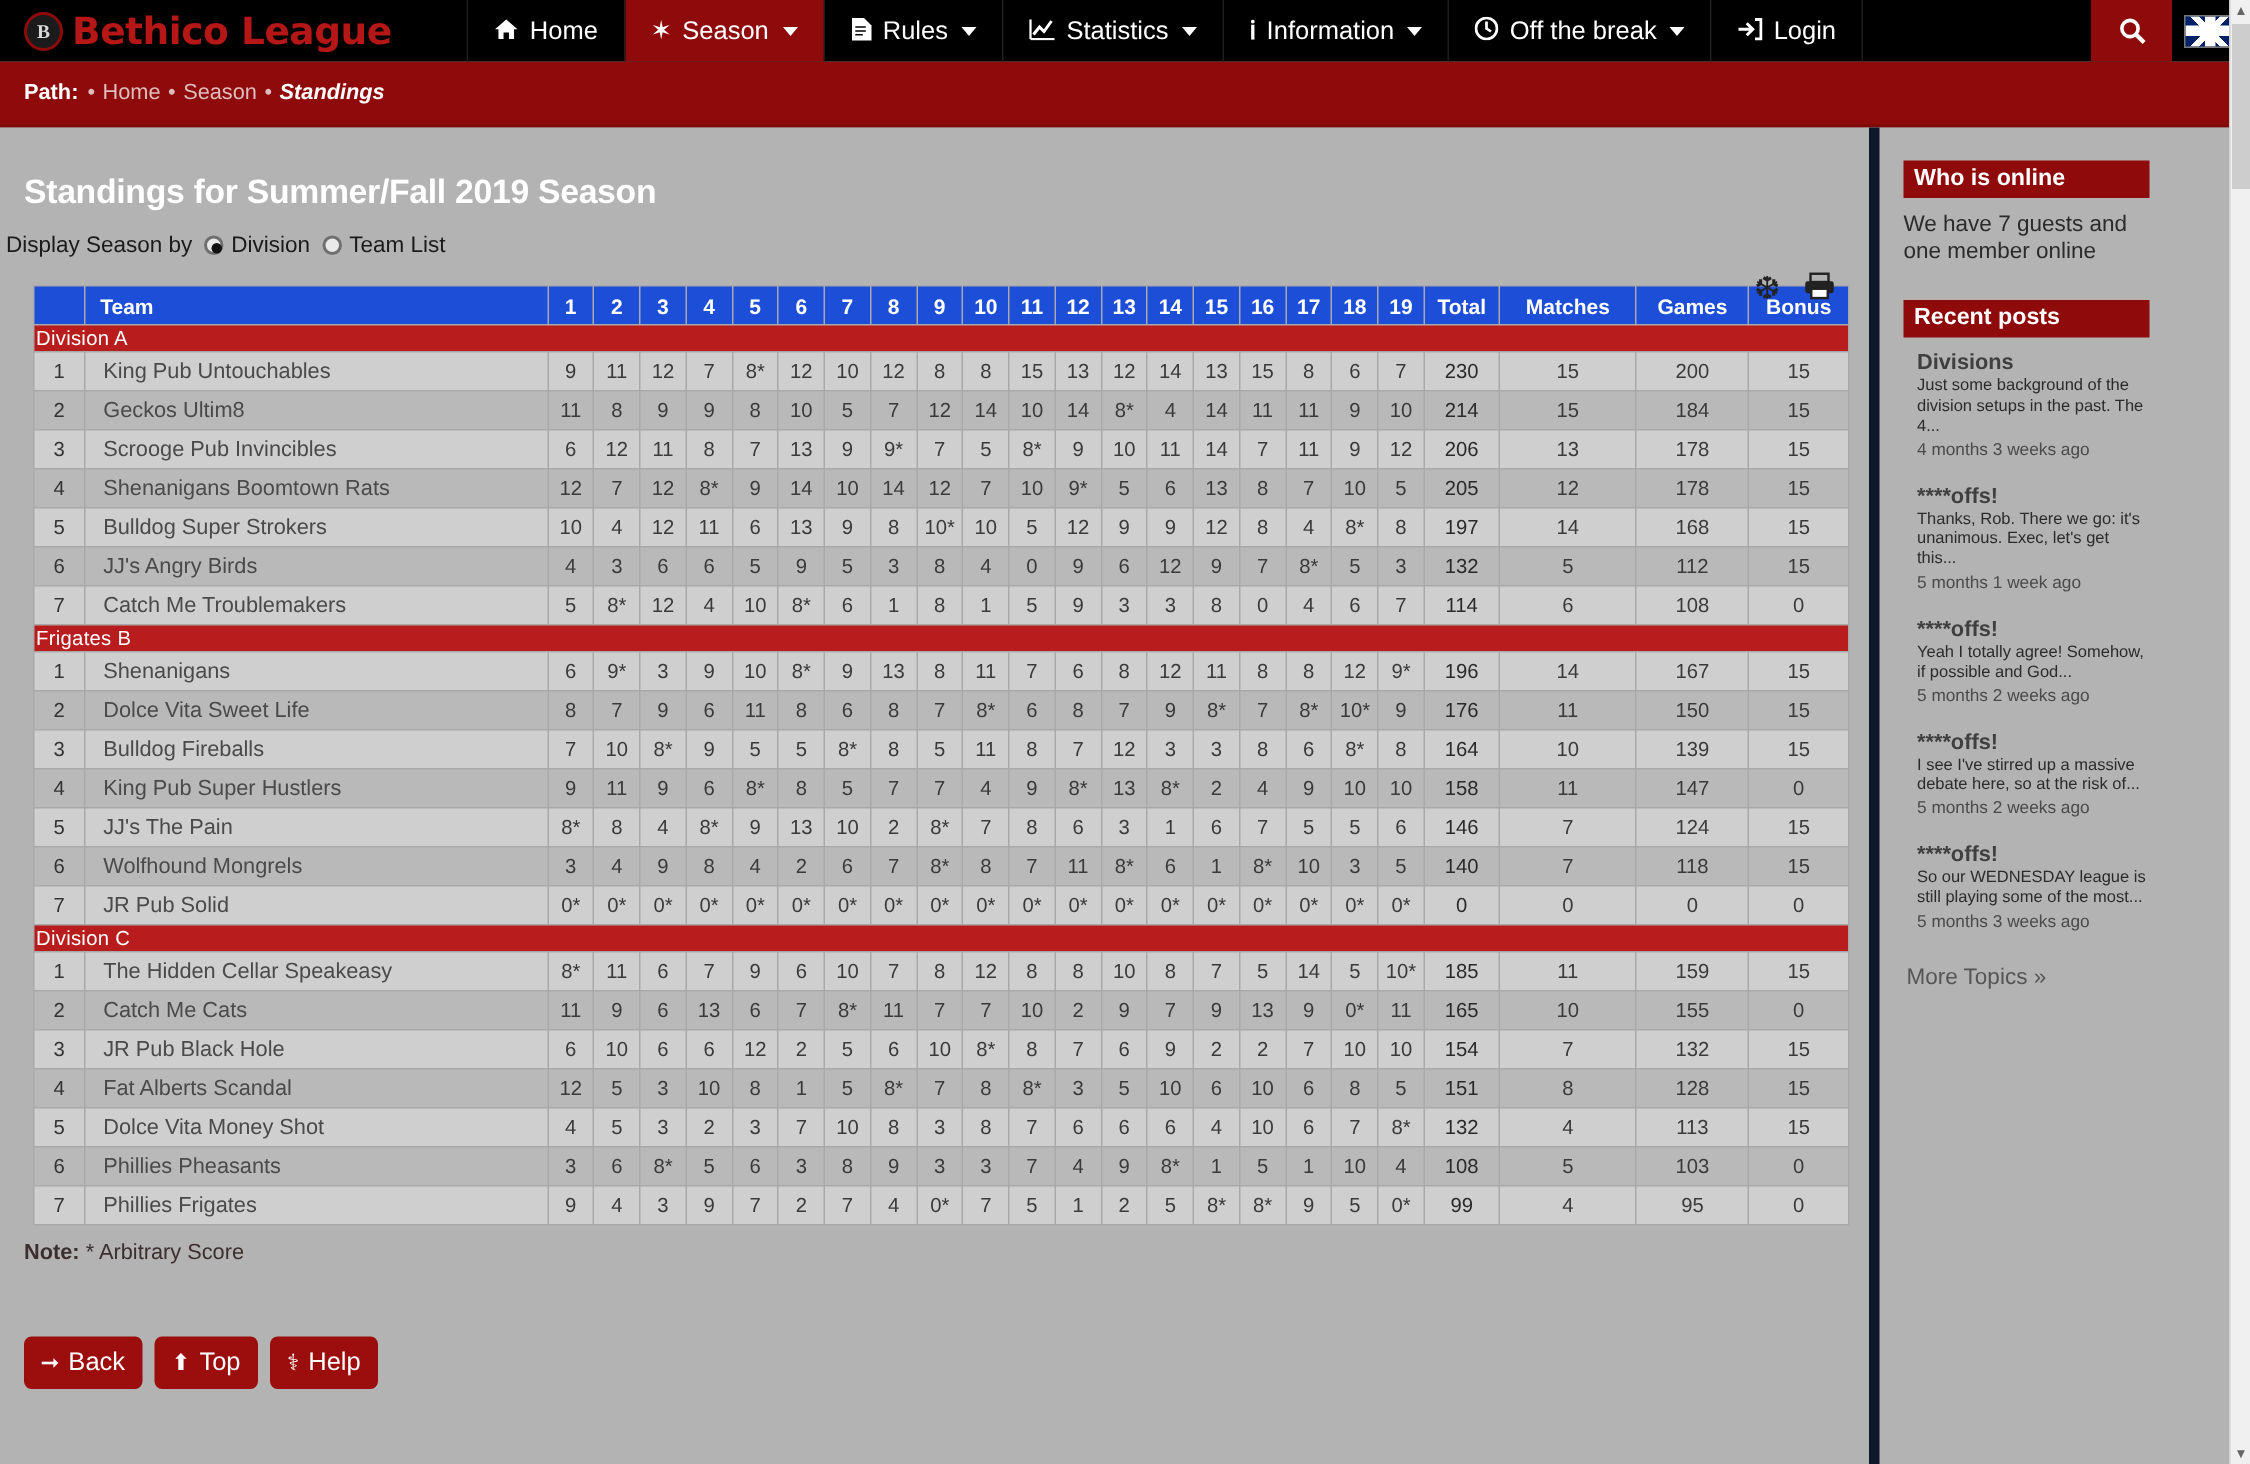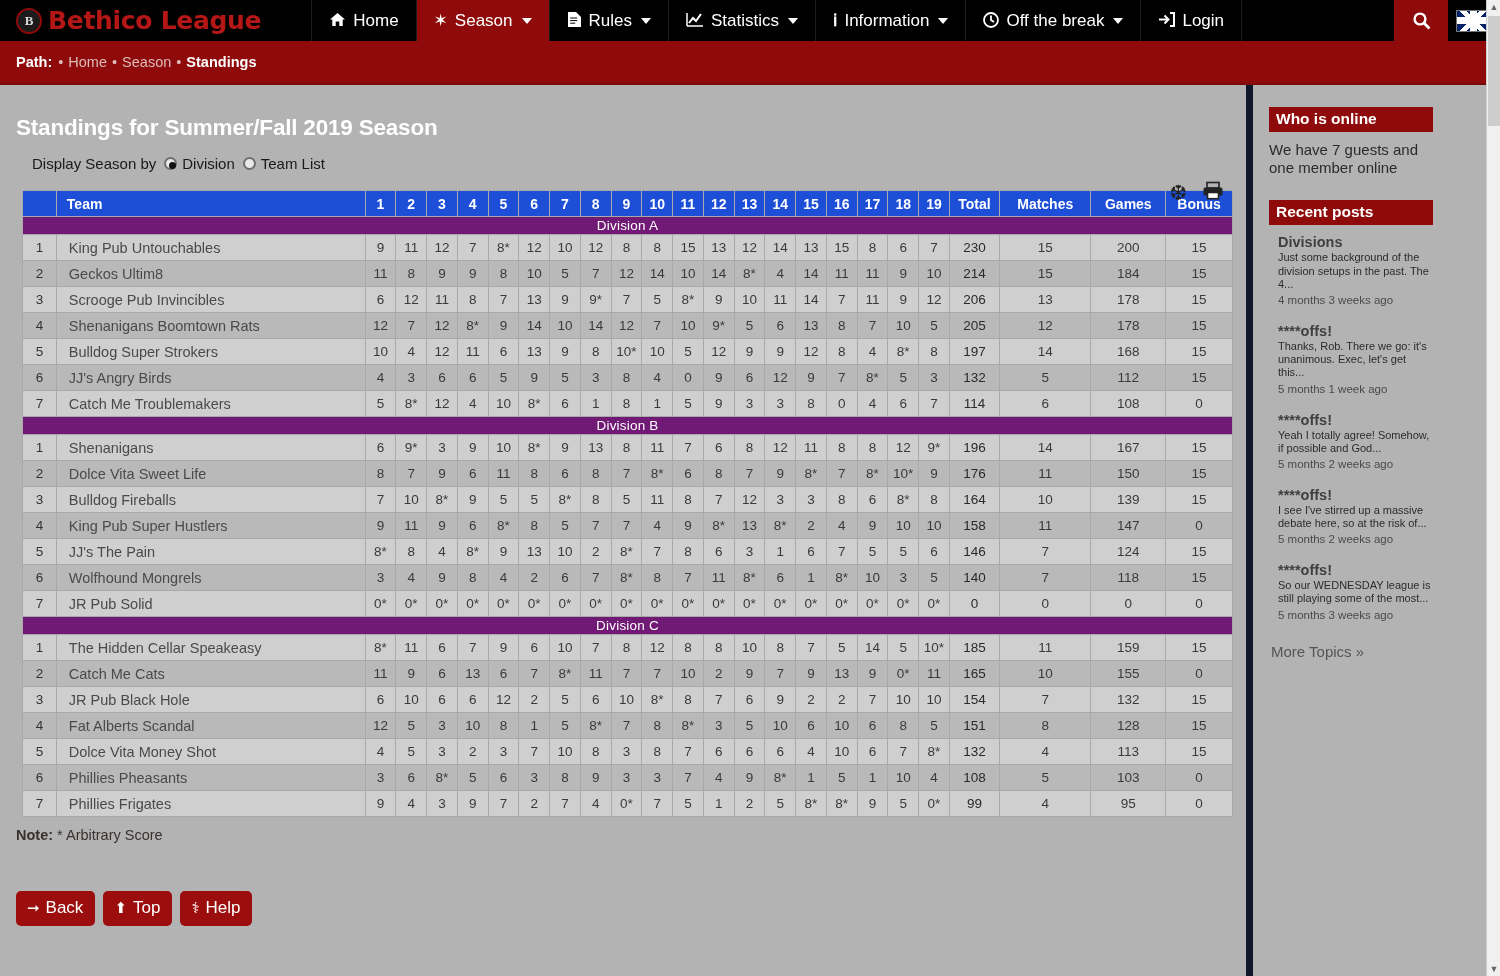--- a/index.html
+++ b/index.html
@@ -87,21 +87,21 @@
     background: #8f0b0b;
     height: 44px;
     display: flex; align-items: center;
     padding: 0 0 0 16px;
     color: #e8cfcf;
     font-size: 14.5px;
     border-bottom: 2px solid #7b0909;
   }
   .crumbbar b { color: #fff; font-weight: bold; margin-right: 3px; }
   .crumb { color: #ddbdbd; margin: 0 2px; cursor: pointer; }
-  .crumb.cur { color: #ffffff; font-weight: bold; cursor: default; }
+  .crumb.cur { color: #ffffff; font-weight: bold; cursor: default; font-style: italic; }
   .dot { color: #ddbdbd; margin: 0 3px; }
 
   
   .page { display: flex; height: 902px; background: #b3b3b3; }
   .content { width: 1246px; padding: 16px 0 0 0; position: relative; }
   .side {
     width: 201px;
     border-left: 7px solid #0f172a;
     padding: 22px 14px 0 16px;
   }
@@ -124,21 +124,21 @@
     font-weight: bold;
     letter-spacing: -0.2px;
   }
   .titleicons {
     position: absolute; right: 22px; top: 96px;
     display: flex; gap: 15px; align-items: center;
   }
   .titleicons span { font-size: 21px; color: #222; cursor: pointer; line-height:1; }
 
   .displayby {
-    margin: 14px 0 0 32px;
+    margin: 14px 0 0 4px;
     font-size: 15px; color: #1a1a1a;
     display: flex; align-items: center; gap: 0px;
   }
   .radio {
     width: 13px; height: 13px; border-radius: 50%;
     border: 2px solid #6f6f6f; background: #e9e9e9;
     display: inline-block; margin: 0 5px 0 8px;
     position: relative; cursor: pointer; flex: none;
   }
   .radio.on::after {
@@ -166,23 +166,22 @@
   }
   table.st th.rank { width: 32px; }
   table.st th.team { text-align: left; padding-left: 10px; width: 300px; }
   table.st th.g   { width: 29px; }
   table.st th.tot { width: 48px; }
   table.st th.mat { width: 88px; }
   table.st th.gam { width: 72px; }
   table.st th.bon { width: 64px; }
 
   tr.divrow td {
-    background: #701a75;
+    background: #b91c1c;
     color: #ffffff;
-    text-align: center;
     font-size: 13.5px;
     height: 14px;
     letter-spacing: 0.2px;
   }
   tr.r td { height: 25px; text-align: center; }
   tr.r.odd  td { background: #cfcfcf; }
   tr.r.even td { background: #b9b9b9; }
   tr.r td.rank { color: #333; }
   tr.r td.team { text-align: left; padding-left: 12px; font-size: 14.5px; color: #4a4a4a; }
   tr.r td.tot { color: #2a2a2a; }
@@ -545,21 +544,21 @@
             <td>0</td>
             <td>4</td>
             <td>6</td>
             <td>7</td>
             <td class="tot">114</td>
             <td>6</td>
             <td>108</td>
             <td>0</td>
           </tr>
           <tr class="divrow">
-            <td colspan="25">Division B</td>
+            <td colspan="25">Frigates B</td>
           </tr>
           <tr class="r odd">
             <td class="rank">1</td>
             <td class="team">Shenanigans</td>
             <td>6</td>
             <td>9*</td>
             <td>3</td>
             <td>9</td>
             <td>10</td>
             <td>8*</td>

